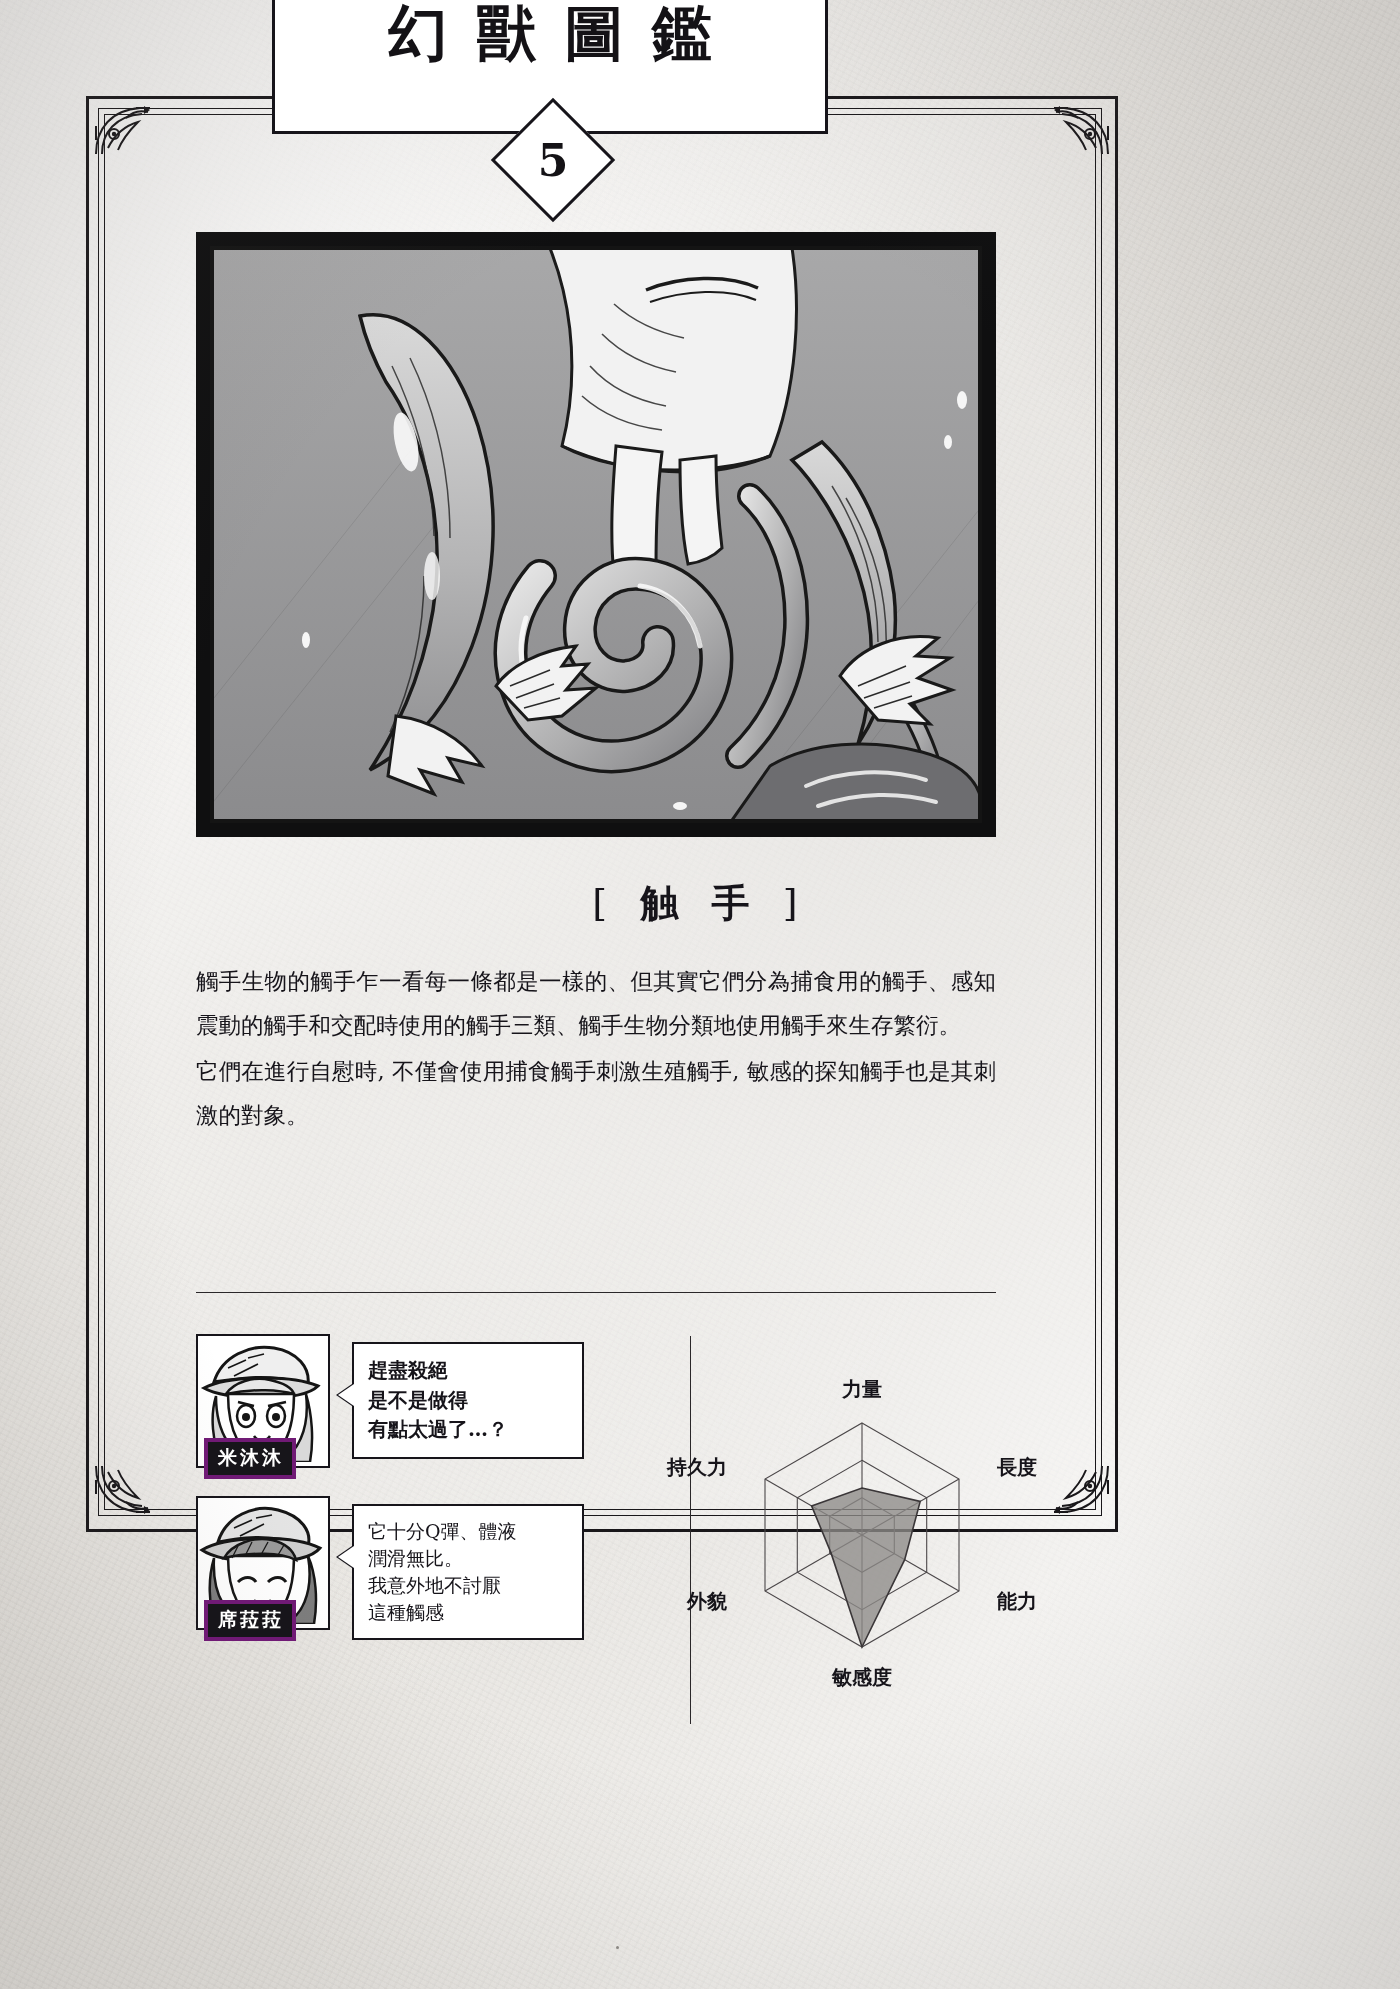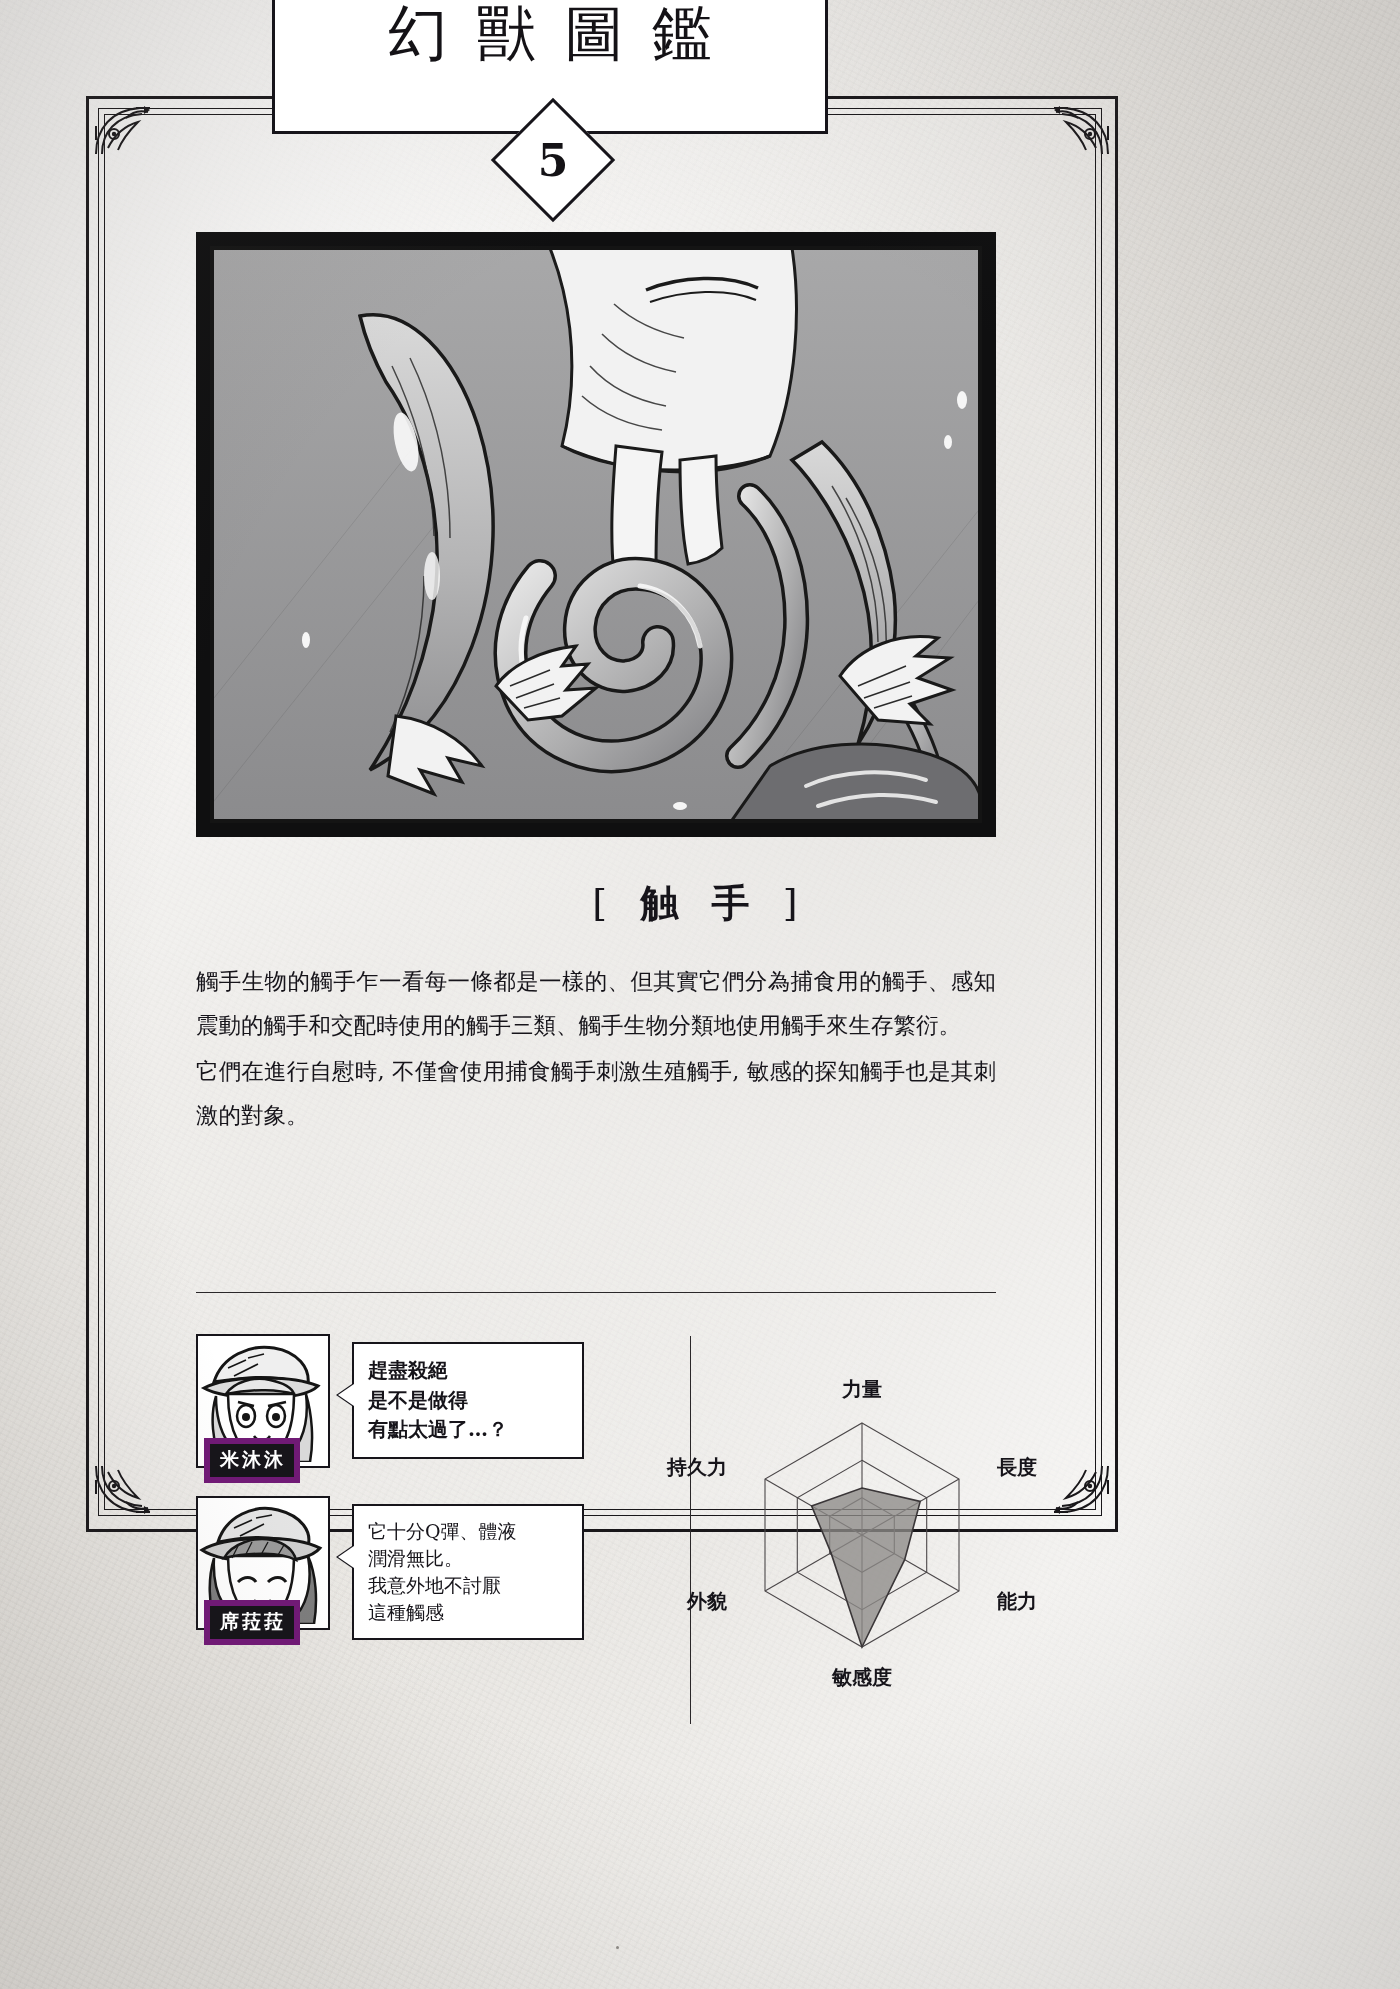--- a/index.html
+++ b/index.html
@@ -64,21 +64,21 @@
     z-index:5;
   }
   .title-en{
     margin-top:30px;
     font-family:"DejaVu Serif", serif;
     font-size:21px;letter-spacing:6px;color:#1b181c;
   }
   .title-zh{
     margin-top:2px;
     font-family:"DejaVu Serif", serif;
-    font-size:60px;font-weight:normal;letter-spacing:28px;
+    font-size:60px;font-weight:bold;letter-spacing:28px;
     color:#141216;
     text-indent:28px;
     line-height:1.05;
   }
   .number-diamond{
     position:absolute;
     left:509px;top:116px;width:82px;height:82px;
     background:#fff;border:3px solid #16141a;
     transform:rotate(45deg);
     z-index:6;
@@ -138,21 +138,21 @@
   .avatar{
     position:absolute;left:0;top:0;width:130px;height:130px;
     border:2.5px solid #16141a;background:#fff;overflow:hidden;
   }
   .avatar svg{display:block;}
   .name-tag{
     position:absolute;left:8px;top:104px;
     background:#17151a;color:#fff;
     font-size:19px;font-weight:bold;letter-spacing:3px;
     padding:3px 8px 4px 10px;
-    border:6px solid #701a75;
+    border:4px solid #701a75;
     font-family:"DejaVu Serif", serif;
     z-index:3;
   }
   .bubble{
     position:absolute;left:156px;top:8px;width:232px;min-height:108px;
     background:#fff;border:2.5px solid #16141a;
     padding:12px 14px;box-sizing:border-box;
     font-size:19px;line-height:1.42;color:#16141a;
     font-family:"DejaVu Serif", serif;
   }

